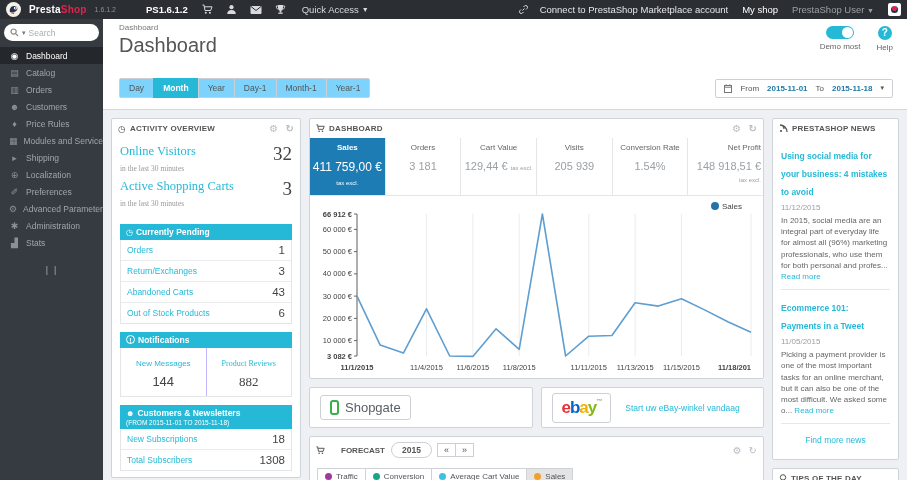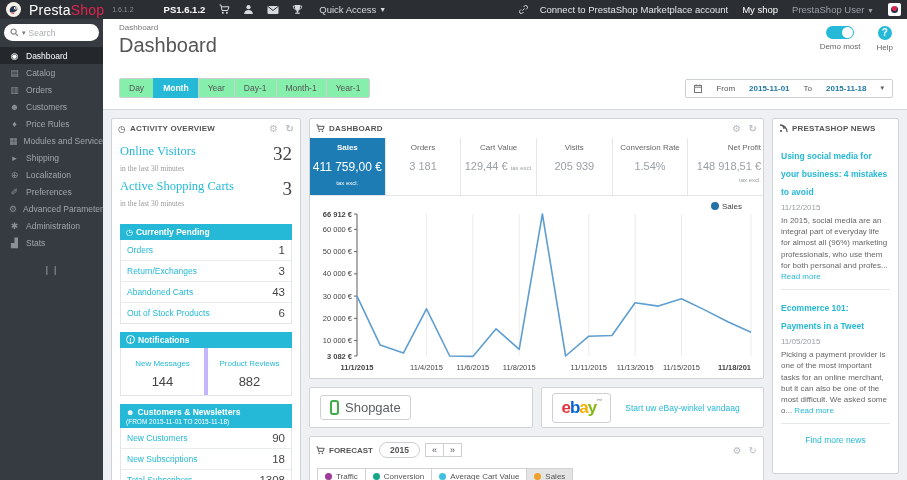--- a/index.html
+++ b/index.html
@@ -5,21 +5,21 @@
   * { margin:0; padding:0; box-sizing:border-box; }
   html,body { width:907px; height:480px; overflow:hidden; background:#eef0f3;
     font-family:"Liberation Sans","DejaVu Sans",sans-serif; }
   :root { --accent:#25b9d7; --kpi:#1d7cb4; }
 
   
   .topbar { height:19px; background:#2b2f34; display:flex; align-items:center;
     padding:0 6px; gap:8px; color:#d8dadd; font-size:9.5px; position:relative; z-index:5;}
   .logo-circle { width:15px; height:15px; border-radius:50%; background:#f6f1e7;
     display:inline-flex; align-items:center; justify-content:center; flex:0 0 auto;}
-  .brand { font-weight:normal; font-size:14px; letter-spacing:.2px;}
+  .brand { font-weight:bold; font-size:10px; letter-spacing:.2px;}
   .brand .p1 { color:#fff;} .brand .p2 { color:#e0234e;}
   .ver { font-size:7px; color:#8a9096;}
   .shopname { font-weight:bold; color:#fff; font-size:9.5px; margin-left:22px;}
   .tb-icons { display:flex; gap:13px; margin-left:6px; align-items:center;}
   .tb-icons svg { display:block; }
   .tb-right { margin-left:auto; display:flex; align-items:center; gap:14px;}
   .tb-link { display:flex; align-items:center; gap:12px; color:#e4e6e8;}
   .tb-user { color:#9aa0a6;}
   .caret { font-size:7px; }
   .avatar { width:13px; height:13px; background:#fff; border-radius:2px; display:inline-flex;
@@ -53,27 +53,27 @@
     font-size:8px; color:#666; cursor:pointer;}
   .toggle { width:28px; height:13px; border-radius:7px; background:var(--accent); position:relative;}
   .toggle i { position:absolute; right:1px; top:1px; width:11px; height:11px; background:#fff;
     border-radius:50%;}
   .help-circle { width:14px; height:14px; border-radius:50%; background:var(--accent); color:#fff;
     font-size:10px; font-weight:bold; text-align:center; line-height:14px;}
 
   .toolbar { background:#fff; border-bottom:1px solid #d4d8dc; padding:7px 14px 11px 16px;
     display:flex; align-items:center;}
   .btn-group { display:inline-flex;}
-  .tbtn { border:1px solid #ccd0d4; background:#86efac; color:#555; font-size:8.5px;
+  .tbtn { border:1px solid #ccd0d4; background:#7dd3fc; color:#555; font-size:8.5px;
     padding:4px 9px; margin-left:-1px; cursor:pointer; font-family:inherit;}
   .tbtn:first-child { margin-left:0; border-radius:2px 0 0 2px;}
   .tbtn:last-child { border-radius:0 2px 2px 0;}
   .tbtn.active { background:var(--accent); border-color:var(--accent); color:#fff; font-weight:bold;}
   .daterange { margin-left:auto; border:1px solid #ccd0d4; border-radius:2px; background:#fff;
-    font-size:8px; color:#555; padding:4px 8px; display:flex; align-items:center; gap:14px;
+    font-size:8px; color:#555; padding:4px 8px; display:flex; align-items:center; gap:8px;
     cursor:pointer;}
   .daterange b { color:#2079a5;}
 
   .cols { display:flex; gap:8px; padding:8px; align-items:flex-start;}
   .col-left { width:190px; flex:0 0 auto;}
   .col-mid { flex:1 1 auto; min-width:0;}
   .col-right { width:127px; flex:0 0 auto;}
 
   .panel { background:#fff; border:1px solid #cfd4d9; border-radius:2px; margin-bottom:8px;}
   .panel-h { height:19px; display:flex; align-items:center; gap:4px; padding:0 6px;
@@ -95,21 +95,21 @@
   .excl { display:inline-block; width:9px; height:9px; border:1px solid #fff; border-radius:50%;
     text-align:center; line-height:9px; font-size:7px; margin-right:3px;}
   .listbox { border:1px solid #e2e6e9; border-top:none; margin:0 8px;}
   .lrow { display:flex; justify-content:space-between; align-items:center; padding:4px 6px;
     border-bottom:1px solid #e9eced;}
   .lrow:last-child { border-bottom:none;}
   .lrow a { color:var(--accent); font-size:8.5px; text-decoration:none; cursor:pointer;}
   .lrow b { color:#444; font-size:11.5px; font-weight:normal;}
   .twocol { display:flex; border:1px solid #e2e6e9; border-top:none; margin:0 8px;}
   .tc-cell { flex:1; text-align:center; padding:4px 2px 6px 2px;}
-  .tc-cell + .tc-cell { border-left:4px solid #c4b5fd;}
+  .tc-cell + .tc-cell { border-left:1px solid #c4b5fd;font-family:Liberation Serif, serif;}
   .tc-h { color:var(--accent); font-size:8px; cursor:pointer;}
   .tc-v { color:#444; font-size:13px; margin-top:4px;}
 
   
   .kpi-row { display:flex; border-bottom:1px solid #e4e7ea;}
   .kpi { flex:1; text-align:center; padding:5px 2px 7px 2px; border-right:1px solid #e4e7ea;
     cursor:pointer;}
   .kpi:last-child { border-right:none;text-align:right;}
   .kpi .kl { font-size:8px; color:#666; margin-bottom:8px;}
   .kpi .kv { font-size:11px; color:#9aa0a6;}
@@ -126,34 +126,34 @@
   .logobox { border:1px solid #cdd1d5; border-radius:3px; background:#fff; display:flex;
     align-items:center; gap:6px; padding:4px 9px;}
   .sg-phone { width:9px; height:15px; border:2px solid #3dae49; border-radius:3px; position:relative;}
   .sg-text { font-size:13px; color:#5b6065; font-weight:500;}
   .ebay-text { font-size:17px; font-weight:bold; letter-spacing:-1px;}
   .ebay-tm { font-size:6px; color:#999; vertical-align:top;}
   .ad-link { color:var(--accent); font-size:8.5px; cursor:pointer;}
 
   
   .fc-head { height:26px; display:flex; align-items:center; gap:6px; padding:0 6px;}
-  .fc-title { font-size:8px; font-weight:bold; color:#555; display:flex; align-items:center; gap:4px;}
+  .fc-title { font-size:8px; font-weight:bold; color:#555; display:flex; align-items:center; gap:16px;}
   .year-pill { border:1px solid #ccd0d4; border-radius:9px; font-size:8.5px; font-weight:bold;
     color:#555; padding:2px 10px; cursor:pointer;}
   .fc-nav { display:inline-flex;}
   .fc-nav span { border:1px solid #ccd0d4; background:#fff; padding:1px 6px; font-size:9px;
     color:#555; margin-left:-1px; cursor:pointer;}
   .fc-legend { display:flex; padding:5px 8px 8px 8px;}
   .chip { display:flex; align-items:center; gap:4px; border:1px solid #cfd3d7; background:#fff;
     font-size:8px; color:#555; padding:3px 7px; margin-left:-1px; cursor:pointer;}
   .chip.active { background:#e4e4e4;}
   .dot { width:7px; height:7px; border-radius:50%; background:#999;}
 
   
-  .news-body { padding:7px 8px 20px 8px;}
+  .news-body { padding:7px 8px 6px 8px;}
   .news-title { color:var(--accent); font-size:8.5px; font-weight:bold; line-height:1.3;
     cursor:pointer;}
   .news-date { color:#9aa0a6; font-size:8px; margin:4px 0 3px 0;}
   .news-text { color:#666; font-size:8px; line-height:1.4;}
   .read-more { color:var(--accent); cursor:pointer;}
   .news-sep { border:none; border-top:1px solid #e5e8ea; margin:7px 0;}
   .find-more { text-align:center; color:var(--accent); font-size:8.5px; padding:4px 0 8px 0;
     cursor:pointer;}
 
   svg.ic { display:block;}
@@ -370,24 +370,20 @@
 
         <div class="bluebar"><span class="excl">!</span><span>Notifications</span></div>
         <div class="twocol">
           <div class="tc-cell"><a class="tc-h">New Messages</a><div class="tc-v">144</div></div>
           <div class="tc-cell"><a class="tc-h">Product Reviews</a><div class="tc-v">882</div></div>
         </div>
 
         <div class="bluebar"><i class="bi">☻</i><span>Customers &amp; Newsletters</span><span class="sub">(FROM 2015-11-01 TO 2015-11-18)</span></div>
         <div class="listbox">
           <div class="lrow">
-              <a>New Customers</a>
-              <b>90</b>
-            </div>
-          <div class="lrow">
               <a>New Subscriptions</a>
               <b>18</b>
             </div>
           <div class="lrow">
               <a>Total Subscribers</a>
               <b>1308</b>
             </div>
         </div>
 
       </div>

